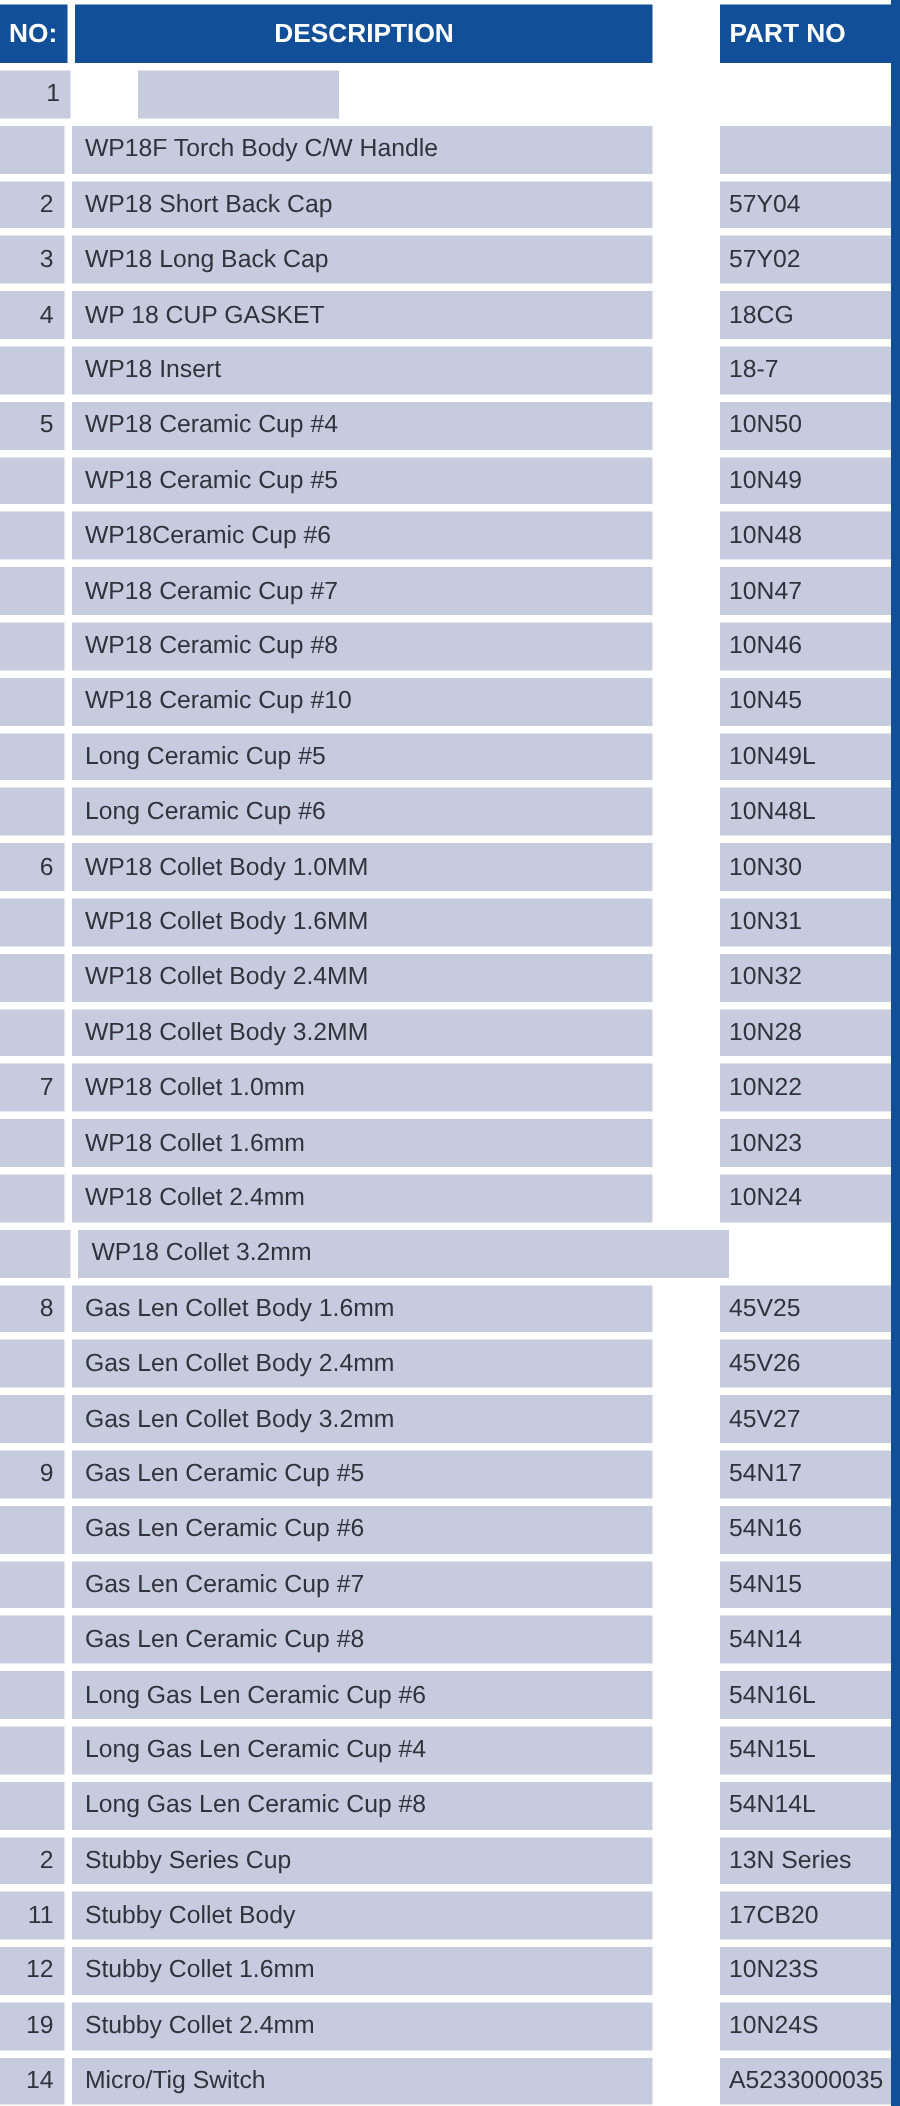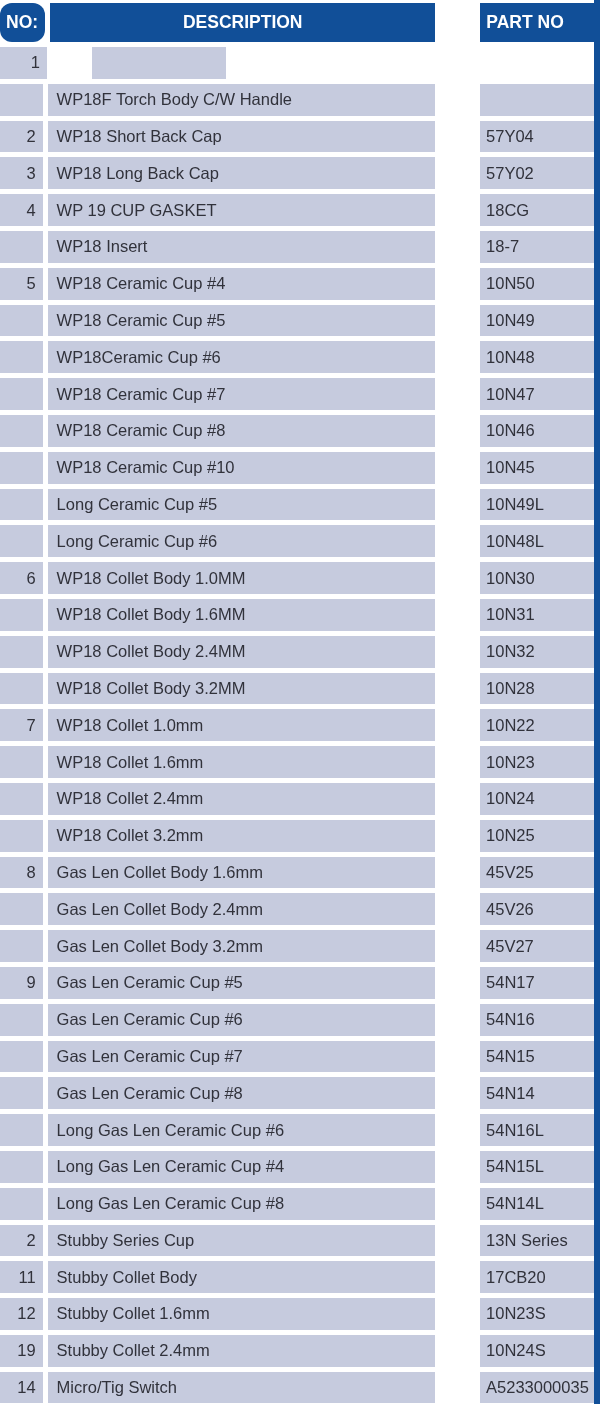--- a/index.html
+++ b/index.html
@@ -15,21 +15,21 @@
   body{font-family:"Liberation Sans", sans-serif;position:relative;}
   .page{width:600px;height:1404px;position:relative;padding-top:3px;}
   .right-stripe{position:absolute;top:0;right:0;width:6px;height:1404px;background:var(--right-border);z-index:5;}
   .row{display:flex;gap:5px;flex:none;}
   .header-row{height:39px;}
   .header-row .cell{background:var(--header-bg);color:var(--header-text);font-weight:bold;font-size:17.5px;display:flex;align-items:center;}
   .rows{display:flex;flex-direction:column;gap:5px;margin-top:5px;}
   .data-row{height:31.8px;}
   .data-row .cell{background:var(--row-bg);color:var(--cell-text);font-size:16.5px;display:flex;align-items:center;white-space:nowrap;overflow:hidden;}
   .cell-no{width:47px;justify-content:flex-end;padding-right:7px;}
-  .header-row .cell-no{justify-content:flex-start;padding-left:6px;border-radius:12px;}
+  .header-row .cell-no{justify-content:flex-start;padding-left:6px;}
   .cell-desc{width:434px;padding-left:9px;text-align:center;}
   .header-row .cell-desc{justify-content:center;padding-left:0;}
   .cell-part{width:134px;padding-left:6px;margin-left:40px;}
 </style>
 </head>
 <body>
 
 <div class="page">
 
   <div class="right-stripe"></div>
@@ -59,21 +59,21 @@
   </div>
 
   <div class="row data-row">
     <div class="cell cell-no">3</div>
     <div class="cell cell-desc">WP18 Long Back Cap</div>
     <div class="cell cell-part">57Y02</div>
   </div>
 
   <div class="row data-row">
     <div class="cell cell-no">4</div>
-    <div class="cell cell-desc">WP 19 CUP GASKET</div>
+    <div class="cell cell-desc">WP 18 CUP GASKET</div>
     <div class="cell cell-part">18CG</div>
   </div>
 
   <div class="row data-row">
     <div class="cell cell-no"></div>
     <div class="cell cell-desc">WP18 Insert</div>
     <div class="cell cell-part">18-7</div>
   </div>
 
   <div class="row data-row">
@@ -162,21 +162,20 @@
 
   <div class="row data-row">
     <div class="cell cell-no"></div>
     <div class="cell cell-desc">WP18 Collet 2.4mm</div>
     <div class="cell cell-part">10N24</div>
   </div>
 
   <div class="row data-row">
     <div class="cell cell-no"></div>
     <div class="cell cell-desc">WP18 Collet 3.2mm</div>
-    <div class="cell cell-part">10N25</div>
   </div>
 
   <div class="row data-row">
     <div class="cell cell-no">8</div>
     <div class="cell cell-desc">Gas Len Collet Body 1.6mm</div>
     <div class="cell cell-part">45V25</div>
   </div>
 
   <div class="row data-row">
     <div class="cell cell-no"></div>

